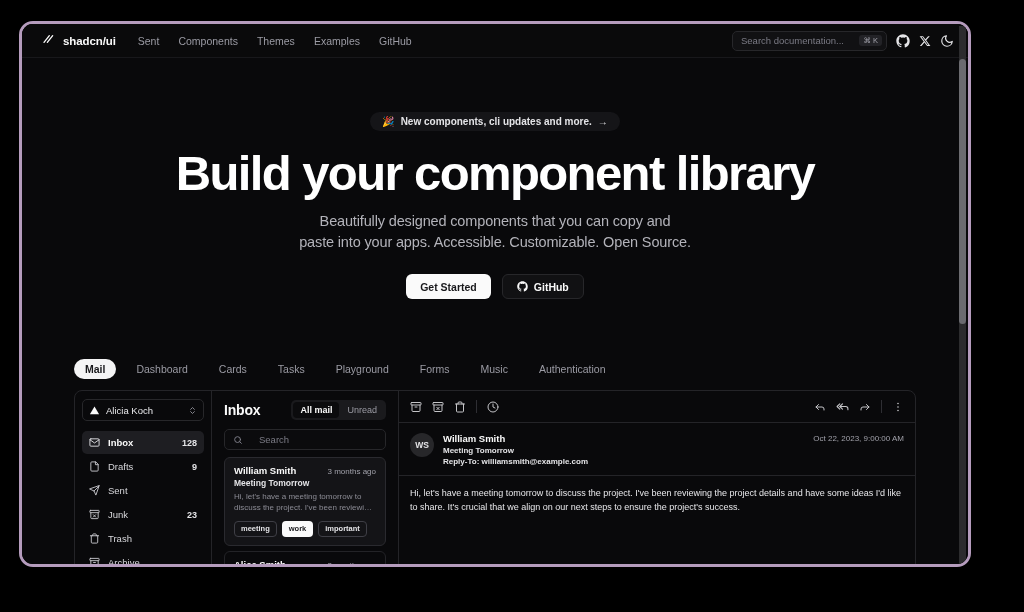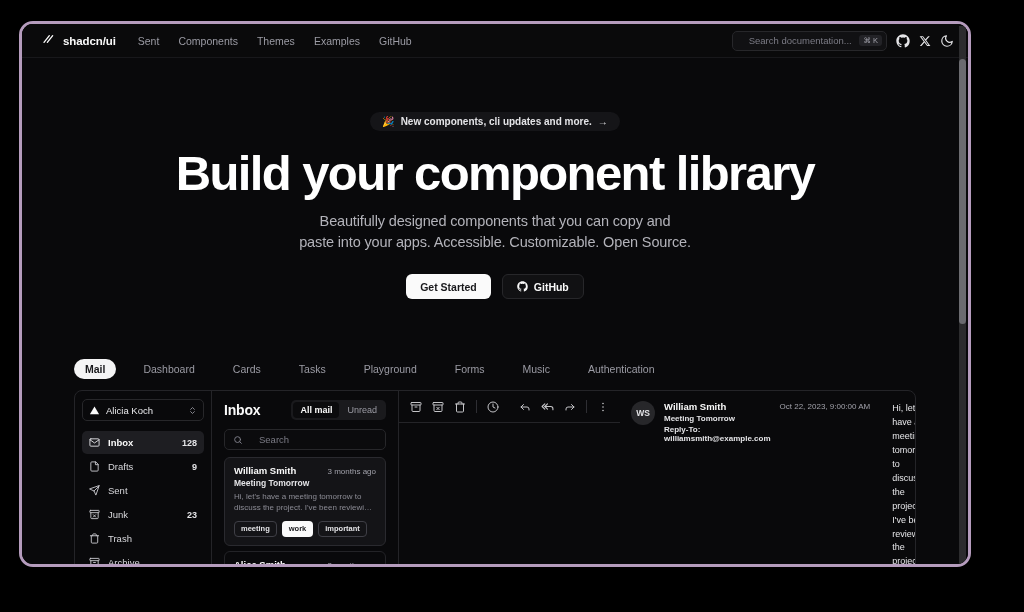--- a/index.html
+++ b/index.html
@@ -62,21 +62,21 @@
   }
   .doc-search {
     width: 155px; height: 20px;
     border: 1px solid #27272a;
     border-radius: 5px;
     background: #111113;
     display: flex; align-items: center;
     padding: 0 4px 0 8px;
     cursor: text;
   }
-  .doc-search-ph { color: #7b7b85; font-size: 9.5px; flex: 1; text-align: center; }
+  .doc-search-ph { color: #7b7b85; font-size: 9.5px; flex: 1; }
   .kbd {
     background: #232327; color: #a1a1aa;
     font-size: 7.5px; border-radius: 3px;
     padding: 2px 4px; line-height: 1;
     display: flex; align-items: center; gap: 1px;
   }
   .hicon { cursor: pointer; display:flex; align-items:center; justify-content:center; }
 
   
   .hero { padding-top: 53px; text-align: center; }
@@ -109,21 +109,21 @@
     padding: 0 14px; font-size: 10.5px; font-weight: bold;
     cursor: pointer; white-space: nowrap;
   }
   .btn-primary { background: #fafafa; color: #18181b; }
   .btn-ghost { background: #111113; color: #fafafa; border: 1px solid #27272a; }
 
   
   .tabs-row {
     margin-top: 60px;
     padding-left: 52px;
-    display: flex; align-items: center; gap: 16px;
+    display: flex; align-items: center; gap: 9px;
   }
   .tab {
     font-size: 10.5px; color: #9b9ba4;
     padding: 4px 11px; border-radius: 12px;
     cursor: pointer; white-space: nowrap;
   }
   .tab.active { background: #f4f4f5; color: #18181b; font-weight: bold; }
 
   
   .demo {
@@ -210,21 +210,21 @@
   }
   .mail-tags { margin-top: 7px; display: flex; gap: 5px; }
   .tag {
     font-size: 7.5px; font-weight: bold;
     padding: 2.5px 6px; border-radius: 4px;
     background: transparent; color: #e4e4e7; border: 1px solid transparent;
   }
   .tag.solid { background: #fafafa; color: #18181b; }
   .tag.outline { border-color: #3f3f46; }
 
-  .col-read { flex: 1; display: flex; flex-direction: row; min-width: 0; }
+  .col-read { flex: 1; display: flex; flex-direction: column; min-width: 0; }
   .read-toolbar {
     height: 32px; display: flex; align-items: center;
     padding: 0 11px; gap: 10px;
     border-bottom: 1px solid #242428;
   }
   .tb-divider { width: 1px; height: 13px; background: #2e2e33; }
   .tb-spacer { flex: 1; }
   .tbicon { cursor: pointer; display: flex; align-items: center; justify-content: center; opacity: .92; }
   .read-head { display: flex; padding: 10px 11px 9px 11px; gap: 9px; border-bottom: 1px solid #242428;}
   .avatar {

